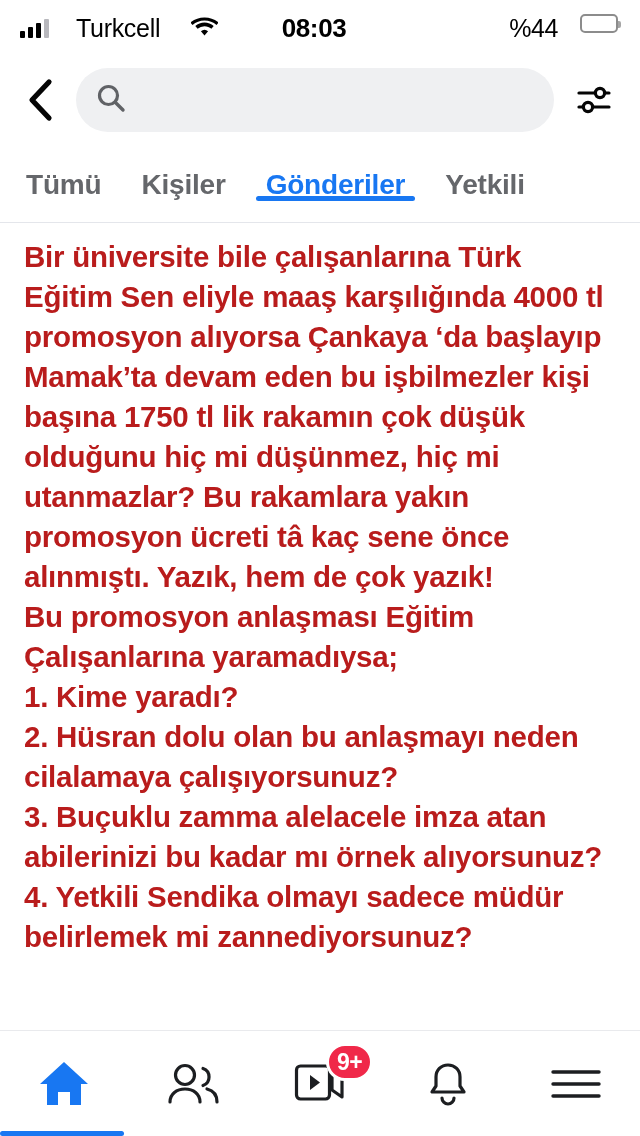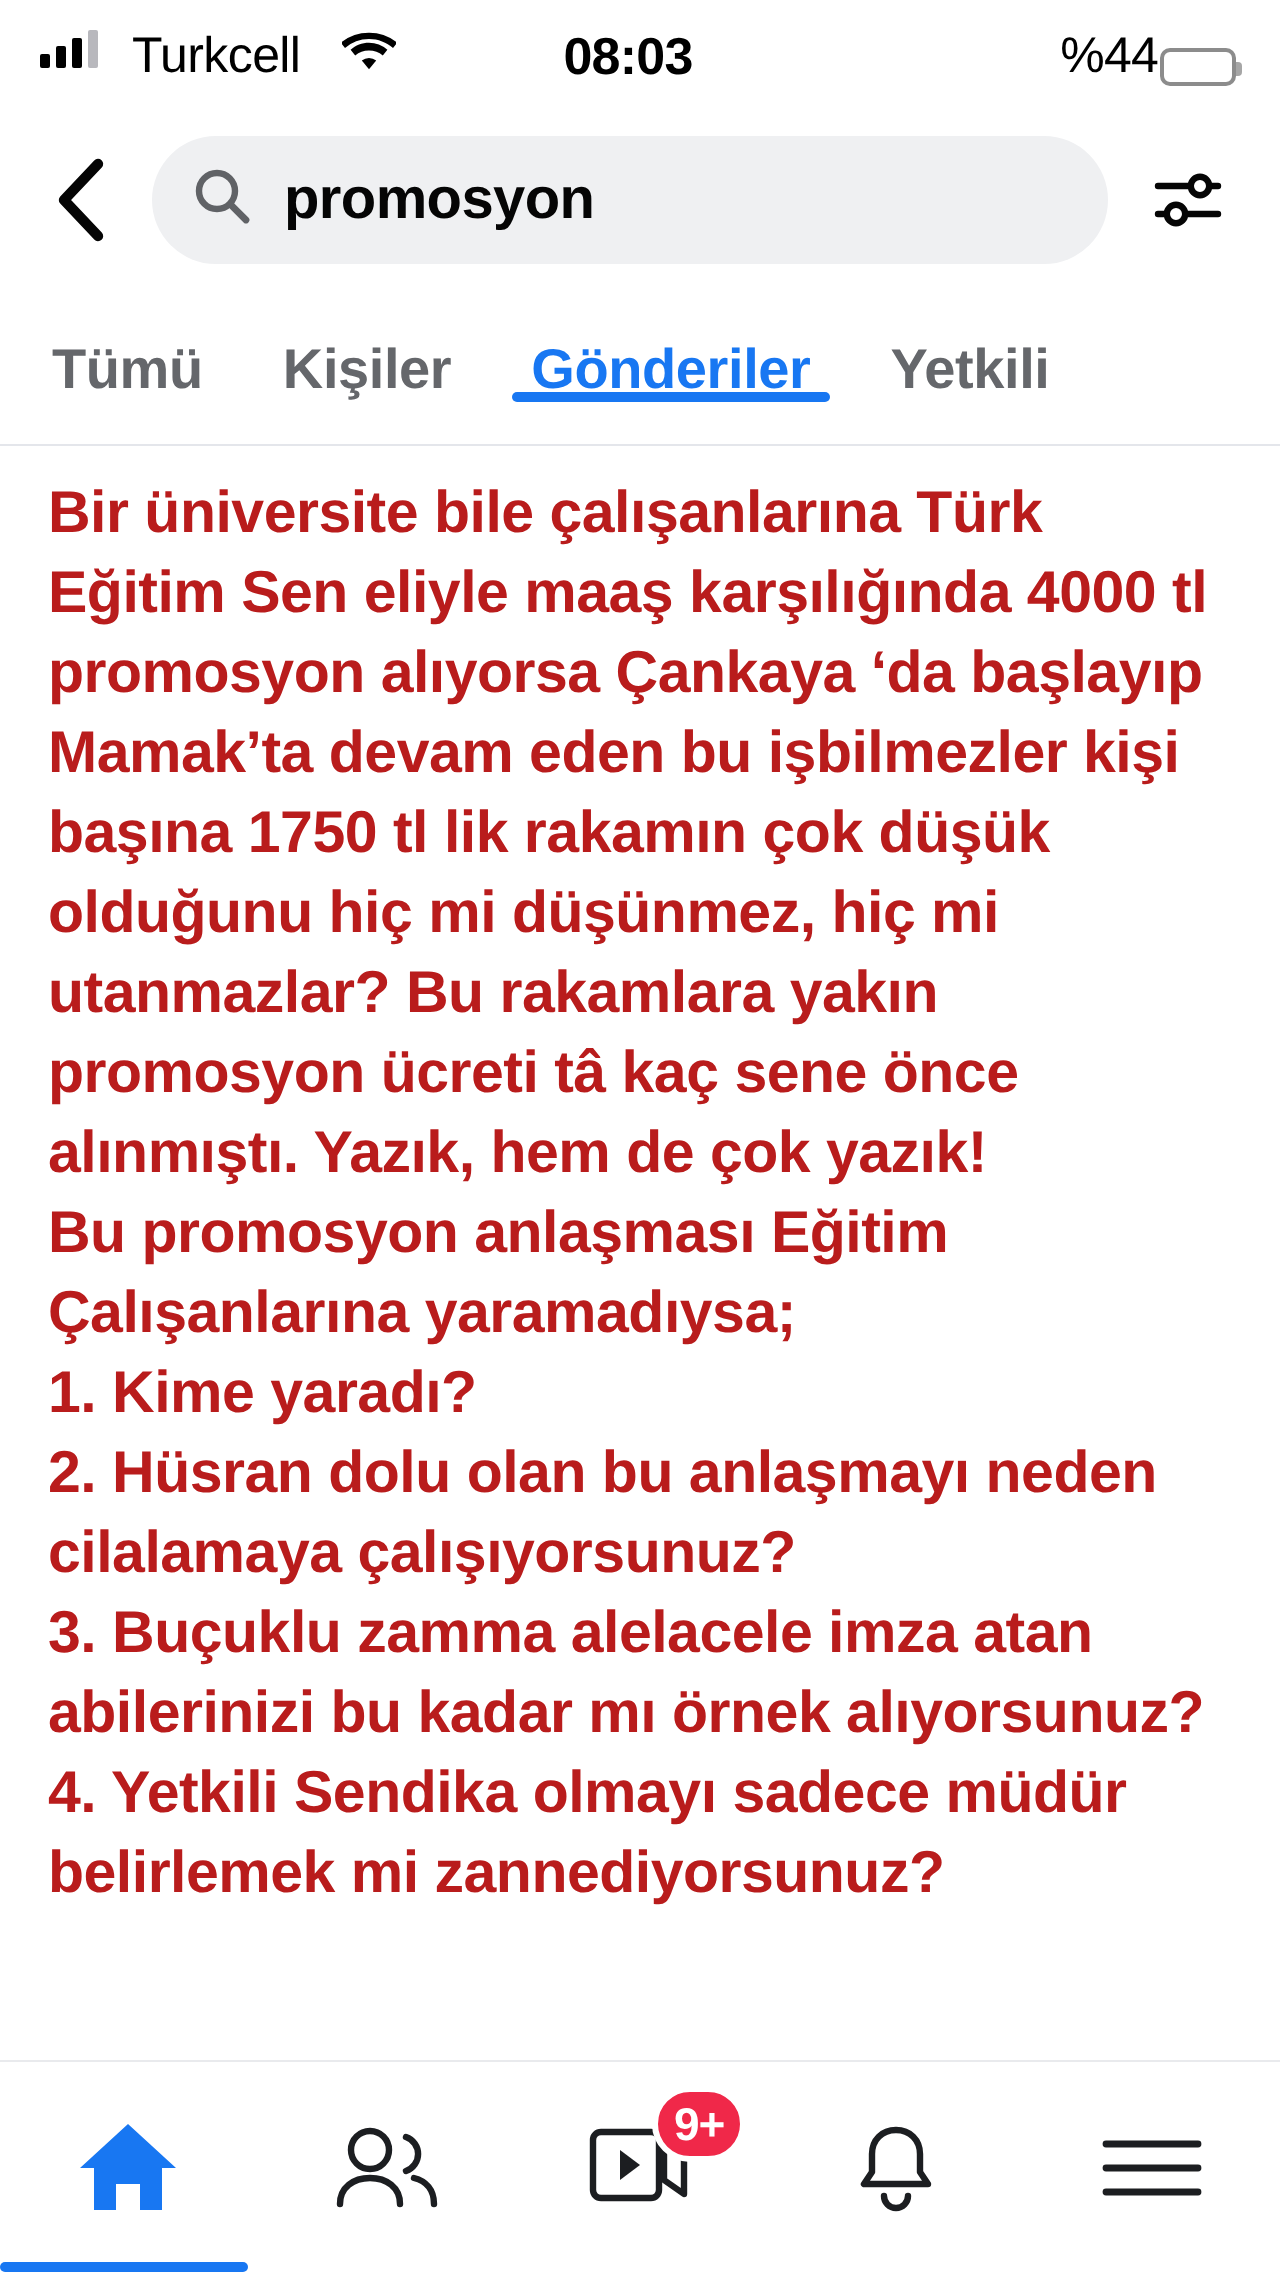--- a/index.html
+++ b/index.html
@@ -17,43 +17,43 @@
   .status-bar {
     height: 56px;
     display: flex;
     align-items: center;
     padding: 0 22px 0 20px;
     font-size: 25px;
     font-weight: bold;
     color: #000;
     position: relative;
   }
-  .status-left { display: flex; align-items: flex-start; gap: 17px; }
+  .status-left { display: flex; align-items: center; gap: 27px; }
   .signal-bars { display: flex; align-items: flex-end; gap: 3px; height: 20px; }
   .signal-bars i { display: block; width: 5px; background: #000; border-radius: 1px; }
   .signal-bars i:nth-child(1) { height: 7px; }
   .signal-bars i:nth-child(2) { height: 11px; }
   .signal-bars i:nth-child(3) { height: 15px; }
   .signal-bars i:nth-child(4) { height: 19px; background: #b8b8bd; }
   .carrier { font-size: 25px; font-weight: 500; letter-spacing: -0.3px; }
   .wifi-icon { margin-left: 4px; }
   .status-time {
     position: absolute;
     left: 0; right: 12px;
     text-align: center;
     font-size: 26px;
     font-weight: 600;
     letter-spacing: -0.4px;
     pointer-events: none;
   }
   .status-right {
     margin-left: auto;
     display: flex;
-    align-items: flex-end;
-    gap: 1px;
+    align-items: flex-start;
+    gap: 22px;
     font-size: 25px;
     font-weight: 500;
     letter-spacing: -0.4px;
     z-index: 2;
   }
   .battery {
     width: 38px; height: 19px;
     border: 2px solid rgba(0,0,0,0.45);
     border-radius: 5px;
     position: relative;
@@ -238,21 +238,20 @@
       <path d="M22 4 L5 22 L22 40" fill="none" stroke="#050505" stroke-width="5.2" stroke-linecap="round" stroke-linejoin="round"></path>
     </svg>
   </div>
   <div class="search-field">
     <span>
       <svg width="30" height="30" viewBox="0 0 30 30">
         <circle cx="12.5" cy="12.5" r="9" fill="none" stroke="#606266" stroke-width="3.2"></circle>
         <path d="M19.2 19.2 L27 27" stroke="#606266" stroke-width="3.4" stroke-linecap="round"></path>
       </svg>
     </span>
-    <span class="search-text">promosyon</span>
   </div>
   <div class="filter-btn">
     <svg width="40" height="34" viewBox="0 0 40 34">
       <line x1="4" y1="10" x2="34" y2="10" stroke="#050505" stroke-width="3.2" stroke-linecap="round"></line>
       <line x1="4" y1="24" x2="34" y2="24" stroke="#050505" stroke-width="3.2" stroke-linecap="round"></line>
       <circle cx="25" cy="10" r="4.6" fill="#fff" stroke="#050505" stroke-width="3.2"></circle>
       <circle cx="13" cy="24" r="4.6" fill="#fff" stroke="#050505" stroke-width="3.2"></circle>
     </svg>
   </div>
 </div>

